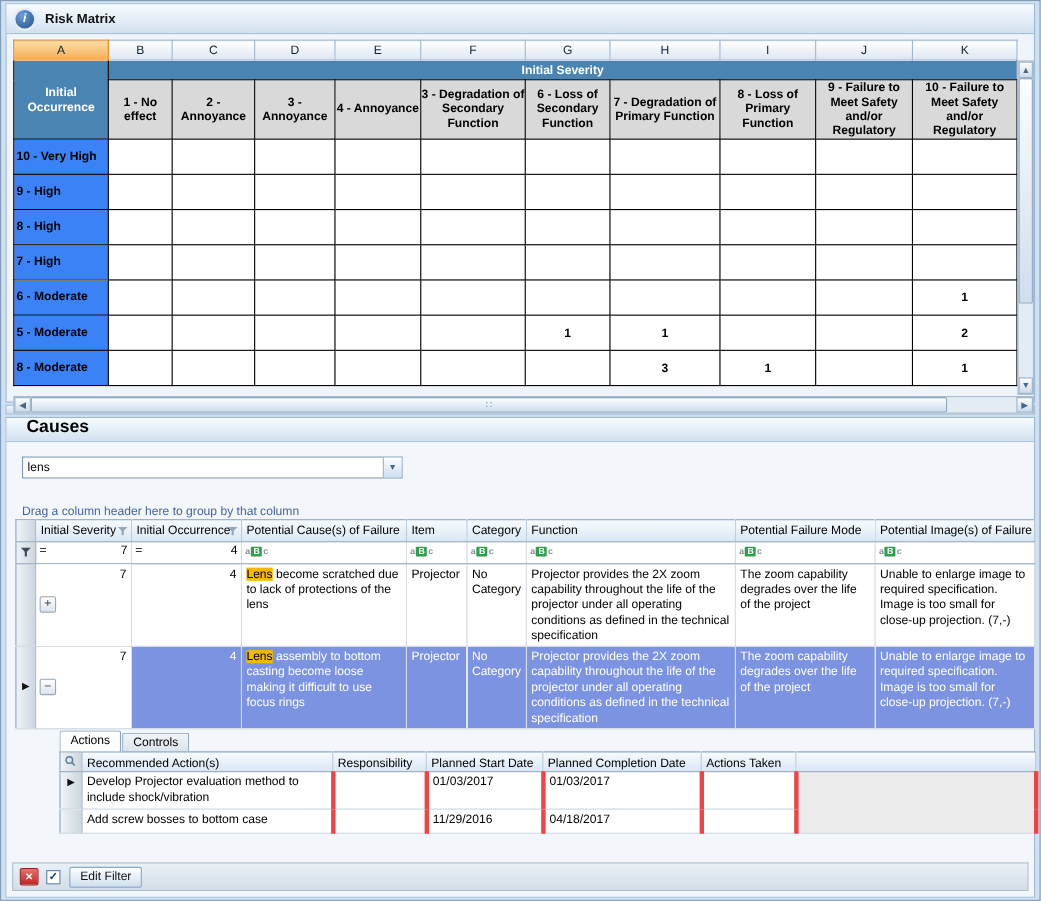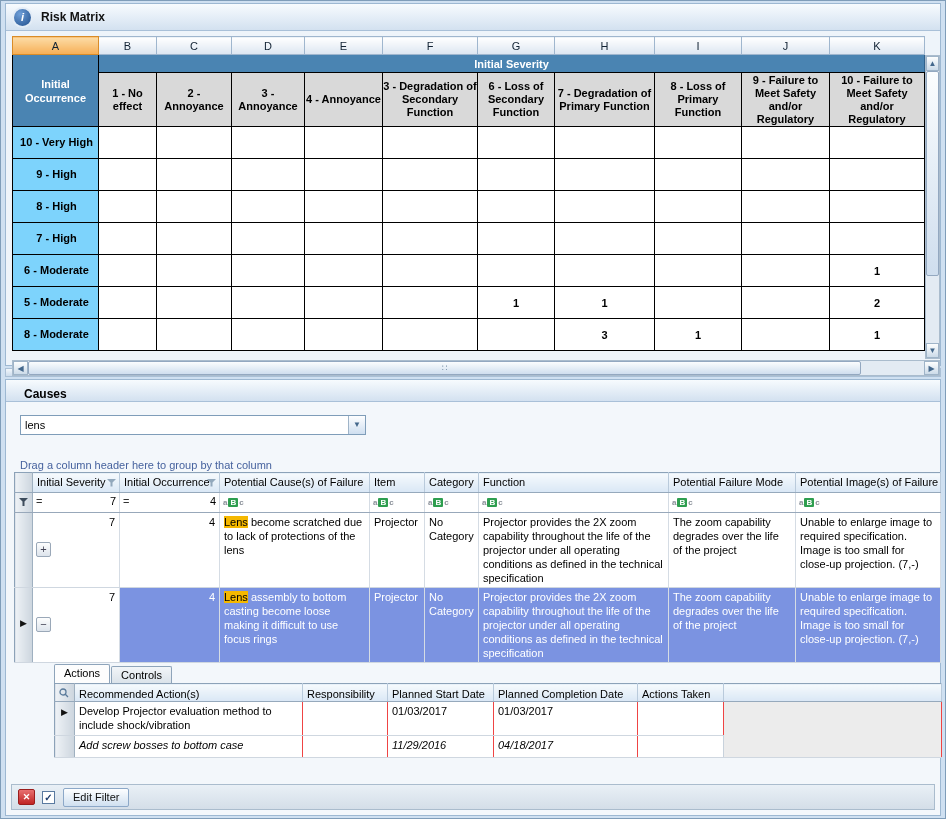--- a/index.html
+++ b/index.html
@@ -49,21 +49,21 @@
   }
   .blue-cell { background: #4a84b2; color: #fff; font-weight: bold; text-align: center; }
   td.occ { border: 1px solid #000; vertical-align: middle; line-height: 14px; }
   td.sev-band { height: 18px; border: 1px solid #2f618c; border-bottom: 1px solid #000; }
   tr.sevhead td {
     height: 54px; background: #d9d9d9; border: 1px solid #000;
     font-weight: bold; text-align: center; line-height: 13px; vertical-align: middle;
   }
   tr.mrow td { height: 32px; border: 1px solid #000; background: #fff; }
   tr.mrow td.rowlabel {
-    background: #7dd3fc; font-weight: bold; text-align: center;
+    background: #3b82f6; font-weight: bold; text-align: left;
     padding-left: 2px; line-height: 13px; vertical-align: middle;
   }
   tr.mrow td.val { text-align: center; font-weight: bold; vertical-align: middle; }
   
   .vscroll {
     position: absolute; top: 24px; left: 919px; width: 15px; height: 304px;
     background: #e3ebf3; border: 1px solid #aabccd;
     display: flex; flex-direction: column;
   }
   .hscroll {
@@ -95,22 +95,22 @@
     border: 1px solid #aac0d6;
     display: flex; align-items: center; justify-content: center;
   }
   .splitter .dot { width: 4px; height: 3px; background: #fff; border: 1px solid #9ab0c6; }
   
   .causes-panel { position: relative; height: 437px; }
   .causes-title {
     height: 22px;
     background: linear-gradient(#f7fbfe, #d3e1f0);
     border-bottom: 1px solid #a9c0d8;
-    display: flex; align-items: flex-end;
-    font-weight: bold; font-size: 12px; padding-left: 18px;
+    display: flex; align-items: flex-start;
+    font-weight: bold; font-size: 16px; padding-left: 18px;
   }
   .causes-body { position: relative; padding: 13px 0 0 14px; background: #f3f7fb; height: 413px; }
   .combo {
     width: 346px; height: 20px; background: #fff;
     border: 1px solid #7f9db9; display: flex;
   }
   .combo .combo-text { flex: 1 1 auto; padding: 3px 0 0 4px; }
   .combo .combo-btn {
     flex: 0 0 17px; background: linear-gradient(#fdfeff, #cfdff0);
     border-left: 1px solid #9fb4c8; color: #44688c;
@@ -176,26 +176,26 @@
     background: linear-gradient(#f2f5f8, #dbe3ea);
   }
   .tab.active { background: #fdfdfd; height: 19px; position: relative; z-index: 2; }
   table.subgrid { border-collapse: collapse; table-layout: fixed; width: 887px; border: 1px solid #8ca2b8; position: relative; z-index: 1; }
   table.subgrid th {
     height: 18px; background: linear-gradient(#f6fafd, #d9e7f5);
     border-right: 1px solid #b9cadb; border-bottom: 1px solid #96a9bc;
     font-weight: normal; text-align: left; padding: 2px 0 0 4px; white-space: nowrap; overflow: hidden;
   }
   table.subgrid td {
-    background: #fff; border-right: 1px solid #ef4444; border-bottom: 1px solid #cfd7e0;
+    background: #fff; border-right: 4px solid #ef4444; border-bottom: 1px solid #cfd7e0;
     padding: 2px 4px; line-height: 14px; vertical-align: top; overflow: hidden;
   }
   table.subgrid td.filler { background: #ececec; border-left: 1px solid #c8d2dc; }
   tr.sr1 td { height: 34px; }
-  tr.sr2 td { height: 22px; font-style: italic; }
+  tr.sr2 td { height: 22px; }
   .sub-arrow { color: #111; font-size: 9px; }
   
   .filterbar {
     position: absolute; left: 5px; right: 5px; bottom: 5px; height: 26px;
     background: linear-gradient(#e9f0f6, #d4dee8);
     border: 1px solid #aabccd;
     display: flex; align-items: center; padding: 0 6px;
   }
   .close-btn {
     width: 17px; height: 16px; border-radius: 2px;

